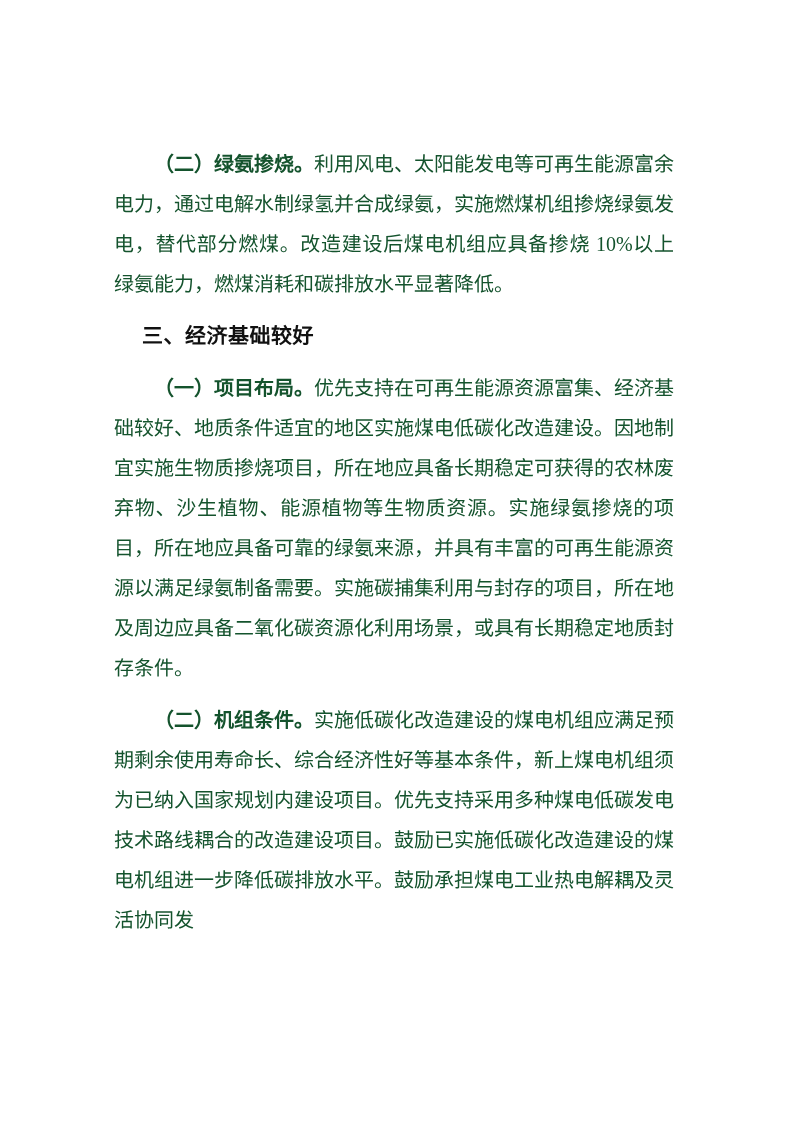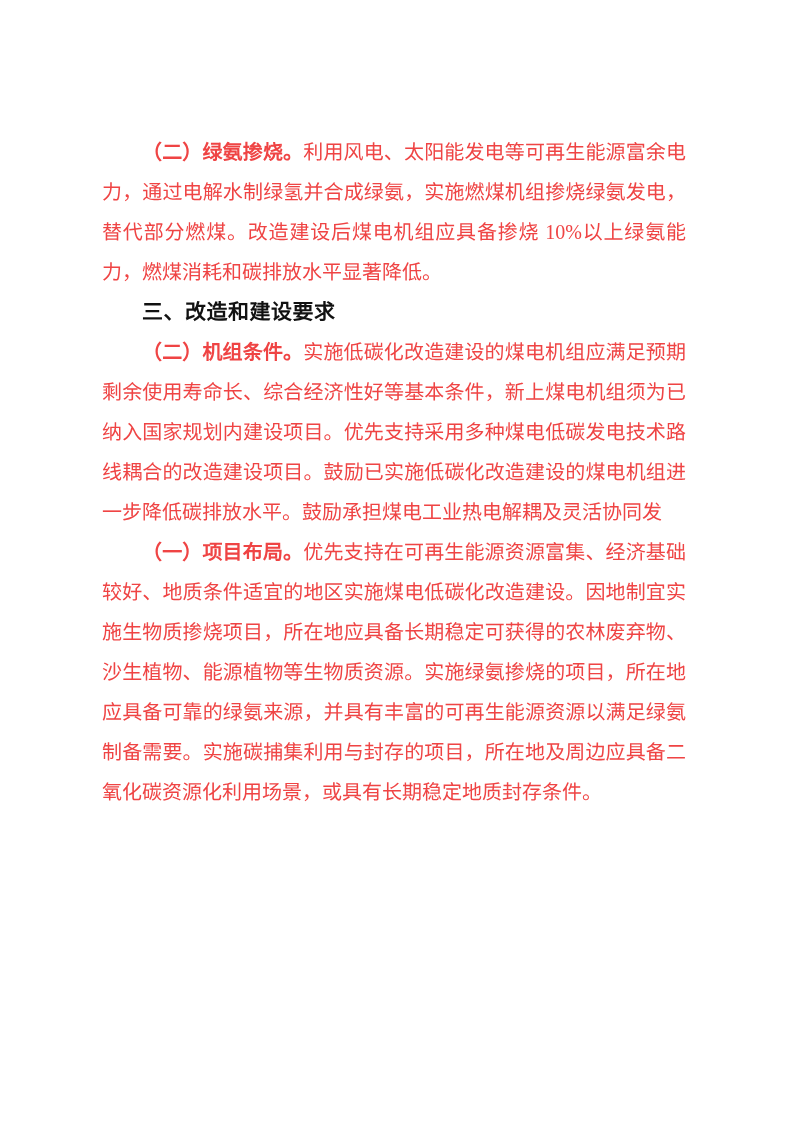--- a/index.html
+++ b/index.html
@@ -20,27 +20,27 @@
     overflow: hidden;
     color: #1d1d1d;
   }
   .content {
     position: absolute;
     left: 102px;
     top: 132px;
     width: 584px;
   }
   .para {
-    margin: 0;
+    margin: 12px;
     font-family: "Liberation Serif", "DejaVu Serif", serif;
     font-size: 20px;
     line-height: 40px;
     text-align: justify;
     text-indent: 2em;
-    color: #ef4444;
+    color: #14532d;
     letter-spacing: 0;
     word-break: normal;
     line-break: strict;
   }
   .para .lead {
     font-weight: 700;
   }
   .section-heading {
     margin: 0;
     font-family: "Liberation Sans", "DejaVu Sans", sans-serif;
@@ -54,20 +54,20 @@
 </style>
 </head>
 <body>
 
 <div class="page">
   <div class="content">
 
     <p class="para"><span class="lead">（二）绿氨掺烧。</span><span>利用风电、太阳能发电等可再生能源富余电力，通过电解水制绿氢并合成绿氨，实施燃煤机组掺烧绿氨发电，替代部分燃煤。改造建设后煤电机组应具备掺烧 10%以上绿氨能力，燃煤消耗和碳排放水平显著降低。</span></p>
 
 
-    <h2 class="section-heading">三、改造和建设要求</h2>
+    <h2 class="section-heading">三、经济基础较好</h2>
+
+    <p class="para"><span class="lead">（一）项目布局。</span><span>优先支持在可再生能源资源富集、经济基础较好、地质条件适宜的地区实施煤电低碳化改造建设。因地制宜实施生物质掺烧项目，所在地应具备长期稳定可获得的农林废弃物、沙生植物、能源植物等生物质资源。实施绿氨掺烧的项目，所在地应具备可靠的绿氨来源，并具有丰富的可再生能源资源以满足绿氨制备需要。实施碳捕集利用与封存的项目，所在地及周边应具备二氧化碳资源化利用场景，或具有长期稳定地质封存条件。</span></p>
 
     <p class="para"><span class="lead">（二）机组条件。</span><span>实施低碳化改造建设的煤电机组应满足预期剩余使用寿命长、综合经济性好等基本条件，新上煤电机组须为已纳入国家规划内建设项目。优先支持采用多种煤电低碳发电技术路线耦合的改造建设项目。鼓励已实施低碳化改造建设的煤电机组进一步降低碳排放水平。鼓励承担煤电工业热电解耦及灵活协同发</span></p>
-
-    <p class="para"><span class="lead">（一）项目布局。</span><span>优先支持在可再生能源资源富集、经济基础较好、地质条件适宜的地区实施煤电低碳化改造建设。因地制宜实施生物质掺烧项目，所在地应具备长期稳定可获得的农林废弃物、沙生植物、能源植物等生物质资源。实施绿氨掺烧的项目，所在地应具备可靠的绿氨来源，并具有丰富的可再生能源资源以满足绿氨制备需要。实施碳捕集利用与封存的项目，所在地及周边应具备二氧化碳资源化利用场景，或具有长期稳定地质封存条件。</span></p>
 
   </div>
 </div>
 
 </body></html>

